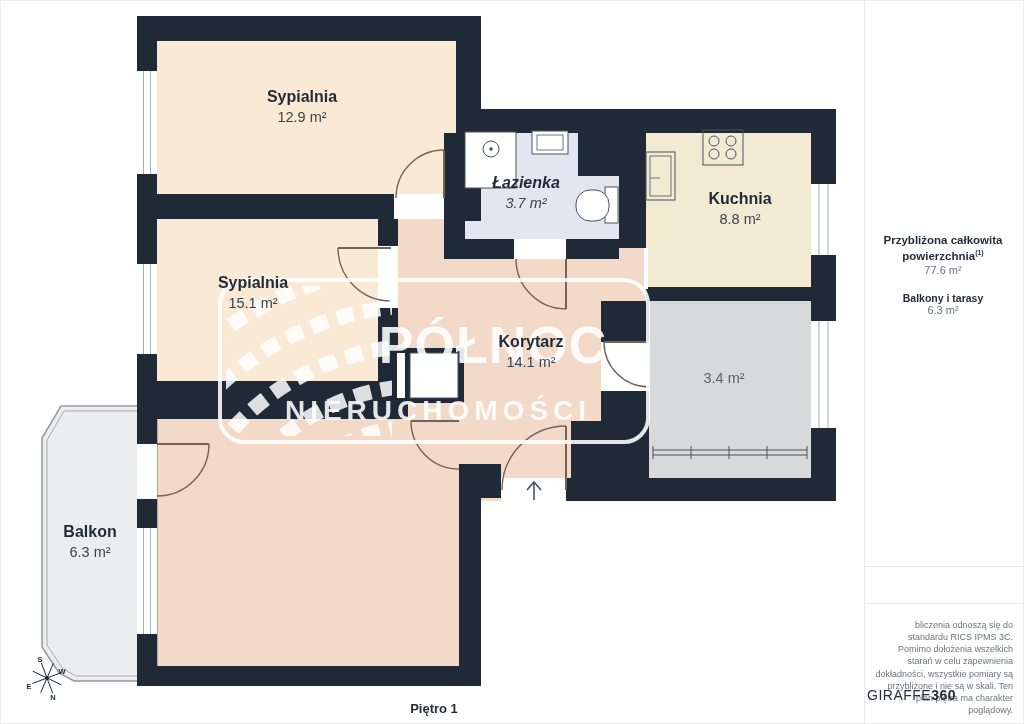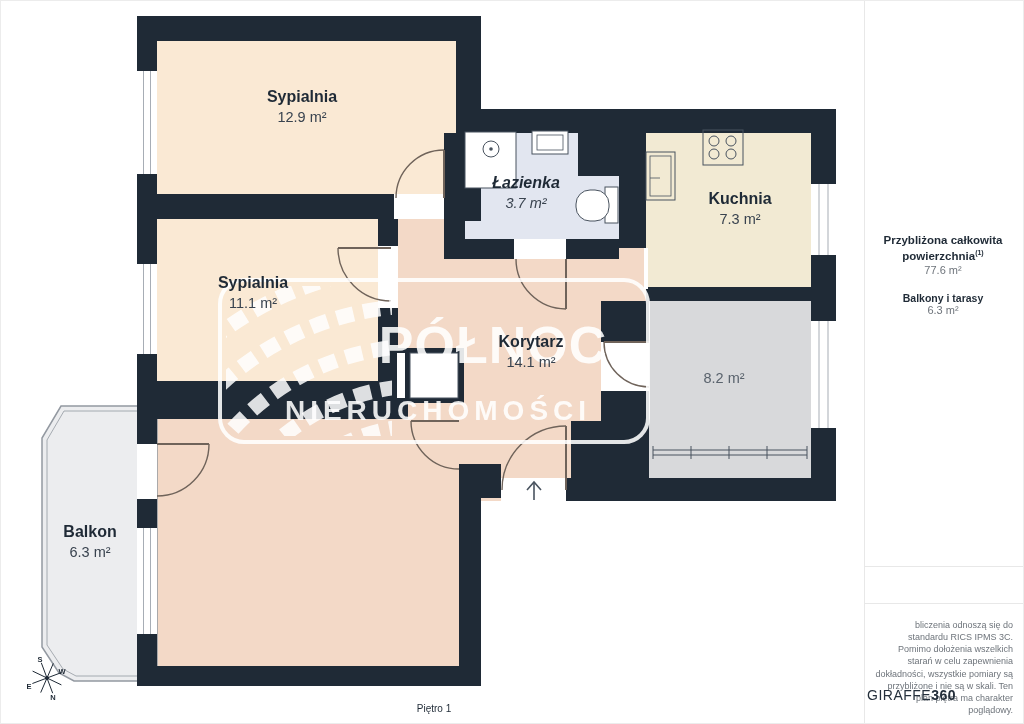--- a/index.html
+++ b/index.html
@@ -11,21 +11,21 @@
   #plan-svg{position:absolute;left:0;top:0;}
   .room-label{
     position:absolute;transform:translate(-50%,-50%);
     text-align:center;line-height:1.3;white-space:nowrap;color:#1F2A36;
   }
   .room-name{font-weight:700;font-size:16px;display:block;}
   .room-area{font-weight:400;font-size:14.5px;color:#39434F;display:block;}
   .room-label.gray .room-area{color:#5A636D;}
   .floor-label{
     position:absolute;left:433px;top:707px;transform:translate(-50%,-50%);
-    font-size:10px;font-weight:400;color:#1F2A36;
+    font-size:13px;font-weight:700;color:#1F2A36;
   }
   
   .wm-text{
     position:absolute;transform:translate(-50%,-50%);
     color:rgba(255,255,255,0.88);font-weight:700;white-space:nowrap;
   }
   .wm-line1{left:492px;top:344px;font-size:52px;letter-spacing:1px;}
   .wm-line2{left:437px;top:410px;font-size:28px;letter-spacing:5px;}
   
   .compass-letter{
@@ -211,36 +211,36 @@
 
   <div class="wm-text wm-line1">PÓŁNOC</div>
   <div class="wm-text wm-line2">NIERUCHOMOŚCI</div>
 
   <div class="room-label" style="left:301px;top:106px;">
     <span class="room-name">Sypialnia</span>
     <span class="room-area">12.9 m²</span>
   </div>
   <div class="room-label" style="left:252px;top:292px;">
     <span class="room-name">Sypialnia</span>
-    <span class="room-area">11.1 m²</span>
+    <span class="room-area">15.1 m²</span>
   </div>
   <div class="room-label" style="left:525px;top:192px;font-style:italic;">
     <span class="room-name">Łazienka</span>
     <span class="room-area">3.7 m²</span>
   </div>
   <div class="room-label" style="left:727px;top:208px;margin-left:12px;">
     <span class="room-name">Kuchnia</span>
-    <span class="room-area">7.3 m²</span>
+    <span class="room-area">8.8 m²</span>
   </div>
   <div class="room-label" style="left:530px;top:351px;">
     <span class="room-name">Korytarz</span>
     <span class="room-area">14.1 m²</span>
   </div>
   <div class="room-label gray" style="left:723px;top:377px;">
-    <span class="room-area">8.2 m²</span>
+    <span class="room-area">3.4 m²</span>
   </div>
   <div class="room-label" style="left:89px;top:541px;">
     <span class="room-name">Balkon</span>
     <span class="room-area">6.3 m²</span>
   </div>
 
   <span class="compass-letter" style="left:39px;top:658px;">S</span>
   <span class="compass-letter" style="left:61px;top:670px;">W</span>
   <span class="compass-letter" style="left:28px;top:685px;">E</span>
   <span class="compass-letter" style="left:52px;top:696px;">N</span>

